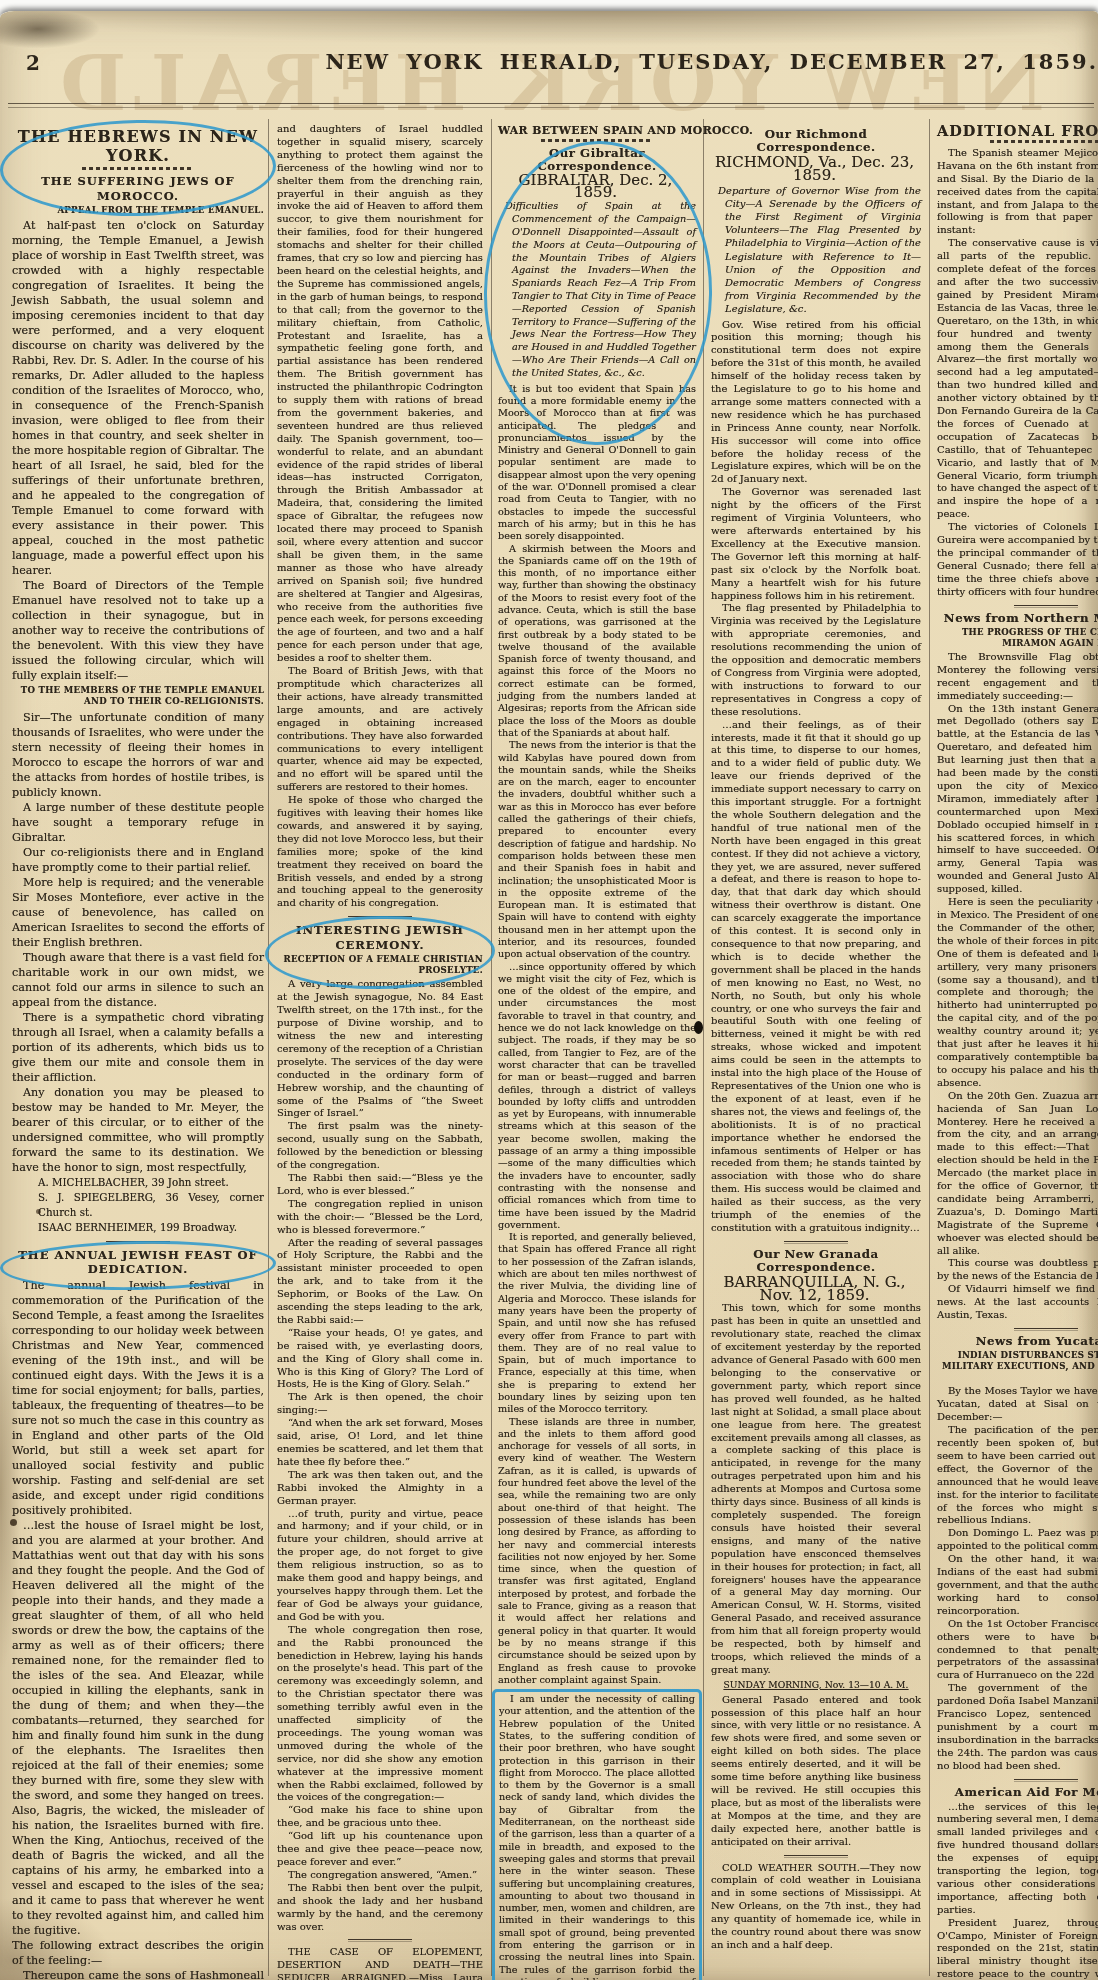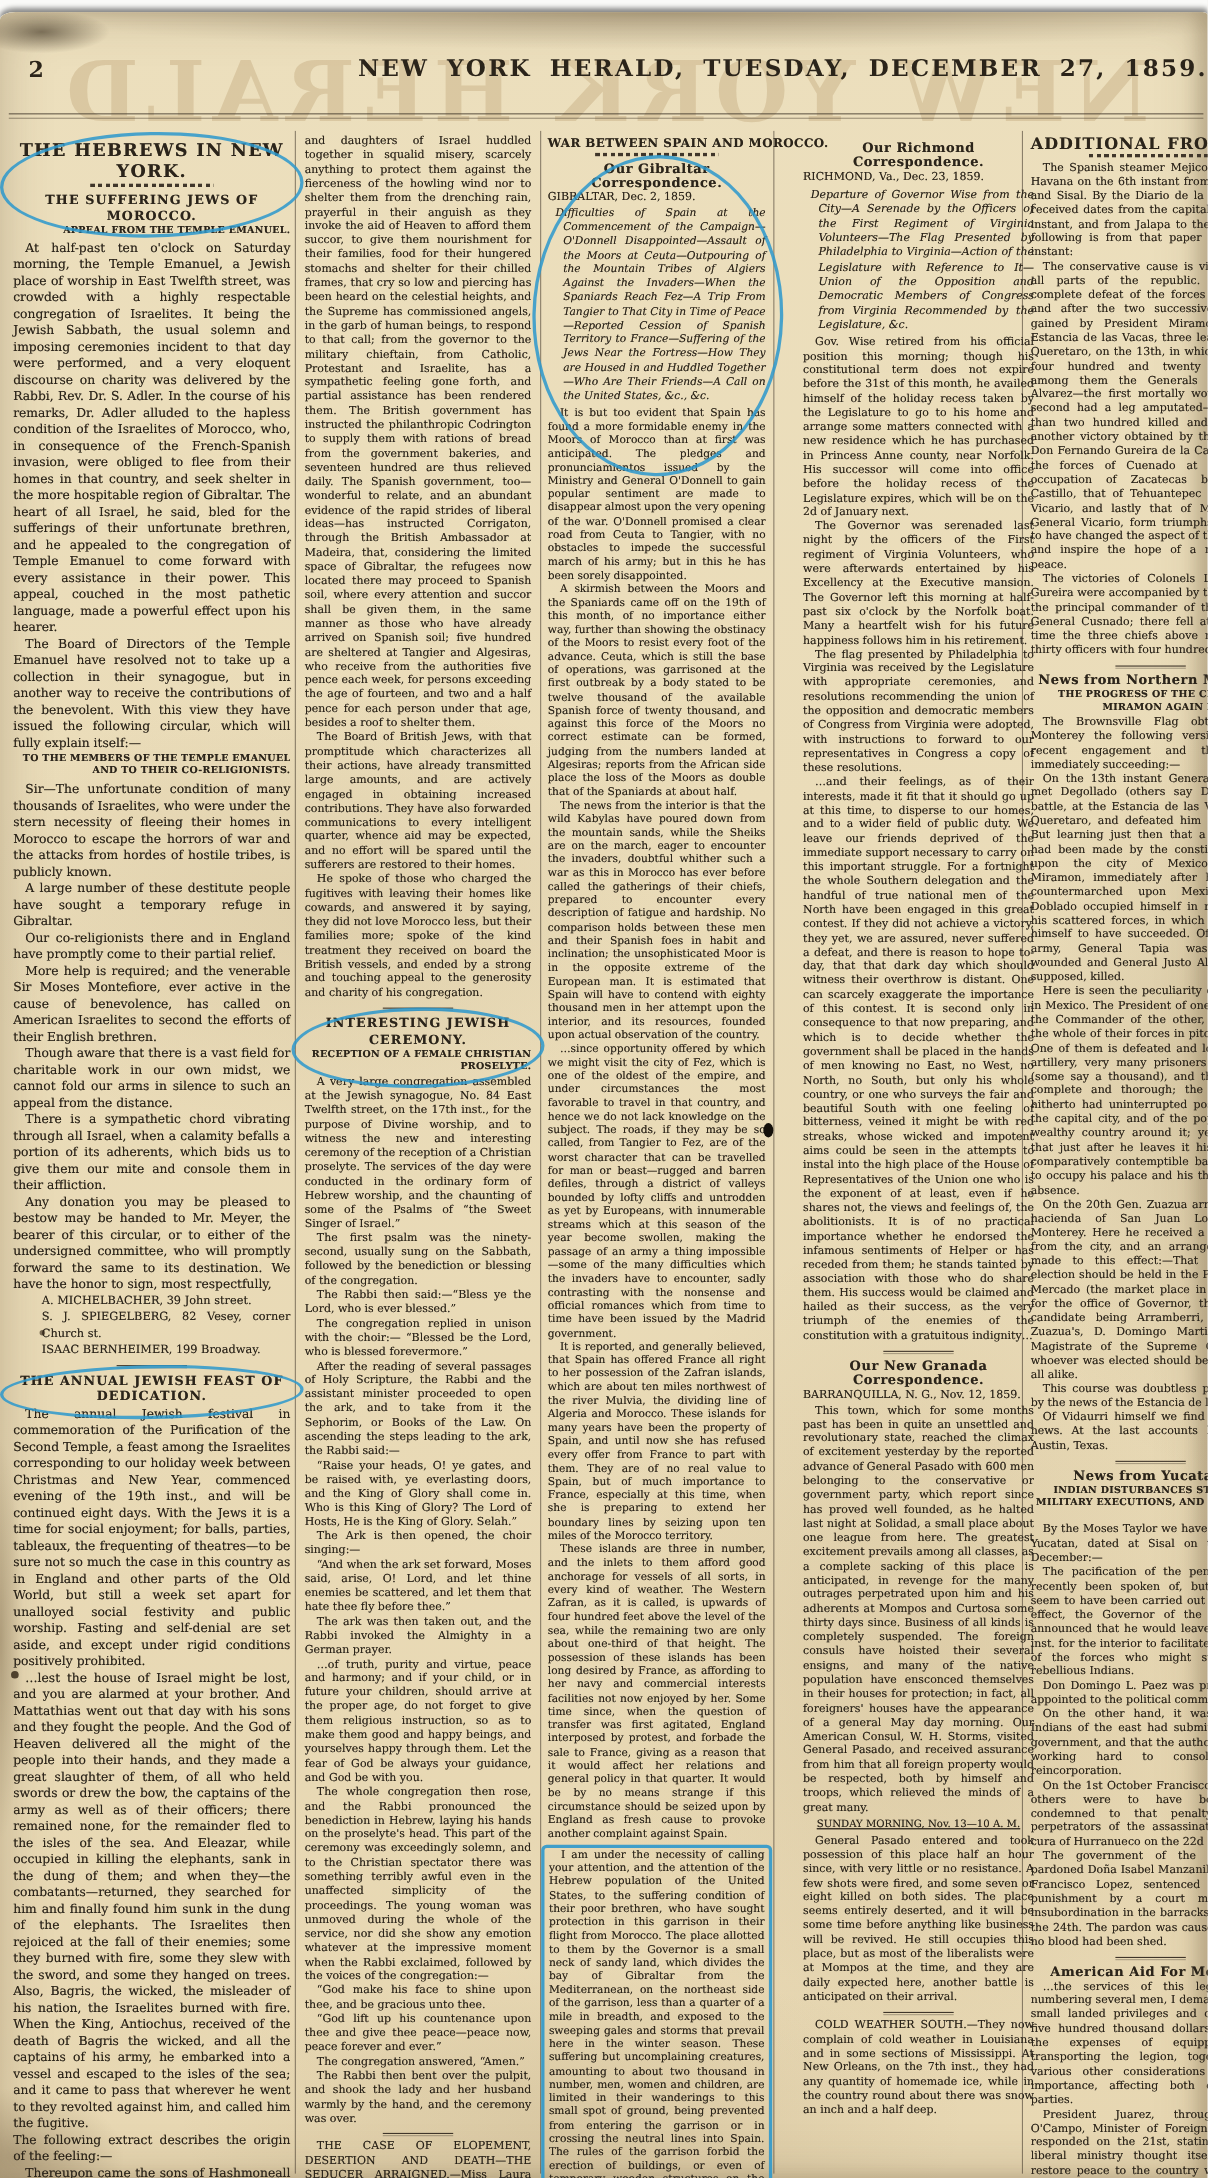--- a/index.html
+++ b/index.html
@@ -30,21 +30,21 @@
   .col{position:absolute;top:112px;bottom:4px;z-index:3;text-align:justify;
     font-size:10px;line-height:12.9px;text-shadow:0 0 .4px rgba(43,36,26,.55);}
   .colwide{font-size:11.2px;line-height:15px;}
   .coltight{font-size:9.7px;line-height:12.3px;}
   .h1{font-size:16px;font-weight:bold;text-align:center;letter-spacing:1.2px;margin:4px 0 1px;line-height:1.2;}
   .h1s{font-size:10.8px;font-weight:bold;text-align:center;letter-spacing:.4px;margin:2px 0 1px;white-space:nowrap;}
   .big5{font-size:14.5px;letter-spacing:1px;}
   .h2{font-size:11.5px;font-weight:bold;text-align:center;letter-spacing:1px;margin:4px 0 2px;line-height:1.25;}
   .h2b{font-size:11.8px;font-weight:bold;text-align:center;letter-spacing:.5px;margin:5px 0 2px;}
   .h3{font-size:8.6px;font-weight:bold;text-align:right;letter-spacing:.3px;margin:2px 0 2px;line-height:1.3;}
-  .date{text-align:left;font-size:10px;margin:1px 3px 1px 0;}
+  .date{text-align:center;font-size:15px;margin:1px 3px 1px 0;}
   .cdate{text-align:center;font-size:9.2px;margin:2px 0;text-decoration:underline;}
   .sum{font-style:italic;margin:2px 0 3px;padding-left:14px;text-indent:-7px;line-height:1.32;}
   .p{text-indent:11px;margin:0;}
   .pn{margin:0;}
   .sig{font-size:.92em;padding-left:26px;}
   .rule{width:64px;height:1px;background:#40362a;margin:6px auto;box-shadow:0 2px 0 rgba(64,54,42,.35);}
   .wavy{width:112px;height:3px;margin:2px auto 4px;
     background:repeating-linear-gradient(90deg,#40362a 0 4px,transparent 4px 7px);}
   .circ{position:relative;}
   .ellipse{position:absolute;pointer-events:none;border:3px solid rgba(44,152,204,.85);border-radius:50%;z-index:5;}
@@ -82,21 +82,21 @@
         <div class="p">The Board of Directors of the Temple Emanuel have resolved not to take up a collection in their synagogue, but in another way to receive the contributions of the benevolent. With this view they have issued the following circular, which will fully explain itself:—</div>
         <div class="h3">TO THE MEMBERS OF THE TEMPLE EMANUEL AND TO THEIR CO-RELIGIONISTS.</div>
         <div class="p">Sir—The unfortunate condition of many thousands of Israelites, who were under the stern necessity of fleeing their homes in Morocco to escape the horrors of war and the attacks from hordes of hostile tribes, is publicly known.</div>
         <div class="p">A large number of these destitute people have sought a temporary refuge in Gibraltar.</div>
         <div class="p">Our co-religionists there and in England have promptly come to their partial relief.</div>
         <div class="p">More help is required; and the venerable Sir Moses Montefiore, ever active in the cause of benevolence, has called on American Israelites to second the efforts of their English brethren.</div>
         <div class="p">Though aware that there is a vast field for charitable work in our own midst, we cannot fold our arms in silence to such an appeal from the distance.</div>
         <div class="p">There is a sympathetic chord vibrating through all Israel, when a calamity befalls a portion of its adherents, which bids us to give them our mite and console them in their affliction.</div>
         <div class="p">Any donation you may be pleased to bestow may be handed to Mr. Meyer, the bearer of this circular, or to either of the undersigned committee, who will promptly forward the same to its destination. We have the honor to sign, most respectfully,</div>
         <div class="sig">A. MICHELBACHER, 39 John street.</div>
-        <div class="sig">S. J. SPIEGELBERG, 82 Vesey, corner Church st.</div>
+        <div class="sig">S. J. SPIEGELBERG, 36 Vesey, corner Church st.</div>
         <div class="sig">ISAAC BERNHEIMER, 199 Broadway.</div>
         <div class="rule"></div>
         <div class="circ e-head">
           <div class="h2">THE ANNUAL JEWISH FEAST OF DEDICATION.</div>
           <div class="ellipse"></div>
         </div>
         <div class="p">The annual Jewish festival in commemoration of the Purification of the Second Temple, a feast among the Israelites corresponding to our holiday week between Christmas and New Year, commenced evening of the 19th inst., and will be continued eight days. With the Jews it is a time for social enjoyment; for balls, parties, tableaux, the frequenting of theatres—to be sure not so much the case in this country as in England and other parts of the Old World, but still a week set apart for unalloyed social festivity and public worship. Fasting and self-denial are set aside, and except under rigid conditions positively prohibited.</div>
         <div class="p">…lest the house of Israel might be lost, and you are alarmed at your brother. And Mattathias went out that day with his sons and they fought the people. And the God of Heaven delivered all the might of the people into their hands, and they made a great slaughter of them, of all who held swords or drew the bow, the captains of the army as well as of their officers; there remained none, for the remainder fled to the isles of the sea. And Eleazar, while occupied in killing the elephants, sank in the dung of them; and when they—the combatants—returned, they searched for him and finally found him sunk in the dung of the elephants. The Israelites then rejoiced at the fall of their enemies; some they burned with fire, some they slew with the sword, and some they hanged on trees. Also, Bagris, the wicked, the misleader of his nation, the Israelites burned with fire. When the King, Antiochus, received of the death of Bagris the wicked, and all the captains of his army, he embarked into a vessel and escaped to the isles of the sea; and it came to pass that wherever he went to they revolted against him, and called him the fugitive.</div>
         <div class="pn">The following extract describes the origin of the feeling:—</div>
         <div class="p">Thereupon came the sons of Hashmoneall (Maccabee) into the sanctuary and rebuilt the gates, repaired the breaches, and cleansed the hall of the dead and the pollution. They then sought after pure olive oil to light the lamp, and they found but one bottle, sealed with the seal of the grand priest, which they knew to be pure and sufficient to light for one day only. However, the God that dwelleth in Heaven gave his blessing therein, and it lasted to light for eight days. Therefore the sons of Hashmoneall, in conjunction with the Israelites, took it upon themselves in ordaining a statute to observe these eight days as days of feasting and joy, similar to the festivals prescribed in the books of law.</div>
@@ -141,21 +141,21 @@
         <div class="p">It is but too evident that Spain has found a more formidable enemy in the Moors of Morocco than at first was anticipated. The pledges and pronunciamientos issued by the Ministry and General O'Donnell to gain popular sentiment are made to disappear almost upon the very opening of the war. O'Donnell promised a clear road from Ceuta to Tangier, with no obstacles to impede the successful march of his army; but in this he has been sorely disappointed.</div>
         <div class="p">A skirmish between the Moors and the Spaniards came off on the 19th of this month, of no importance either way, further than showing the obstinacy of the Moors to resist every foot of the advance. Ceuta, which is still the base of operations, was garrisoned at the first outbreak by a body stated to be twelve thousand of the available Spanish force of twenty thousand, and against this force of the Moors no correct estimate can be formed, judging from the numbers landed at Algesiras; reports from the African side place the loss of the Moors as double that of the Spaniards at about half.</div>
         <div class="p">The news from the interior is that the wild Kabylas have poured down from the mountain sands, while the Sheiks are on the march, eager to encounter the invaders, doubtful whither such a war as this in Morocco has ever before called the gatherings of their chiefs, prepared to encounter every description of fatigue and hardship. No comparison holds between these men and their Spanish foes in habit and inclination; the unsophisticated Moor is in the opposite extreme of the European man. It is estimated that Spain will have to contend with eighty thousand men in her attempt upon the interior, and its resources, founded upon actual observation of the country.</div>
         <div class="p">…since opportunity offered by which we might visit the city of Fez, which is one of the oldest of the empire, and under circumstances the most favorable to travel in that country, and hence we do not lack knowledge on the subject. The roads, if they may be so called, from Tangier to Fez, are of the worst character that can be travelled for man or beast—rugged and barren defiles, through a district of valleys bounded by lofty cliffs and untrodden as yet by Europeans, with innumerable streams which at this season of the year become swollen, making the passage of an army a thing impossible—some of the many difficulties which the invaders have to encounter, sadly contrasting with the nonsense and official romances which from time to time have been issued by the Madrid government.</div>
         <div class="p">It is reported, and generally believed, that Spain has offered France all right to her possession of the Zafran islands, which are about ten miles northwest of the river Mulvia, the dividing line of Algeria and Morocco. These islands for many years have been the property of Spain, and until now she has refused every offer from France to part with them. They are of no real value to Spain, but of much importance to France, especially at this time, when she is preparing to extend her boundary lines by seizing upon ten miles of the Morocco territory.</div>
         <div class="p">These islands are three in number, and the inlets to them afford good anchorage for vessels of all sorts, in every kind of weather. The Western Zafran, as it is called, is upwards of four hundred feet above the level of the sea, while the remaining two are only about one-third of that height. The possession of these islands has been long desired by France, as affording to her navy and commercial interests facilities not now enjoyed by her. Some time since, when the question of transfer was first agitated, England interposed by protest, and forbade the sale to France, giving as a reason that it would affect her relations and general policy in that quarter. It would be by no means strange if this circumstance should be seized upon by England as fresh cause to provoke another complaint against Spain.</div>
         <div class="box-annot">
           <div class="p">I am under the necessity of calling your attention, and the attention of the Hebrew population of the United States, to the suffering condition of their poor brethren, who have sought protection in this garrison in their flight from Morocco. The place allotted to them by the Governor is a small neck of sandy land, which divides the bay of Gibraltar from the Mediterranean, on the northeast side of the garrison, less than a quarter of a mile in breadth, and exposed to the sweeping gales and storms that prevail here in the winter season. These suffering but uncomplaining creatures, amounting to about two thousand in number, men, women and children, are limited in their wanderings to this small spot of ground, being prevented from entering the garrison or in crossing the neutral lines into Spain. The rules of the garrison forbid the erection of buildings, or even of temporary wooden structures on the neutral grounds. The Governor, however, has generously furnished them with tents, which at best afford but poor protection against the severity of the weather. They are huddled together indiscriminately, and are compelled to make the most out of their insufficient and truly wretched accommodations. The only covering of the men consists of a thin muslin shirt and drawers coming down to the knees, while the legs and feet are wholly naked and unprotected. The more fortunate have a woollen jelbolah, which is used as an outside garment, and shoes. The covering of the women is equally scant and insufficient; but yet, as I have already stated, they bear up under all their afflictions without a murmur or word of complaint. Those who have the means supply themselves with fish and vegetables brought to them by Spanish fishermen, while the more destitute are dependent upon the charity of friends and strangers.</div>
         </div>
       </div>
-    <div id="col4" class="col" style="left:730px;width:210px">
+    <div id="col4" class="col" style="left:711px;width:210px">
         <div class="h2b">Our Richmond Correspondence.</div>
         <div class="date">RICHMOND, Va., Dec. 23, 1859.</div>
         <div class="sum">Departure of Governor Wise from the City—A Serenade by the Officers of the First Regiment of Virginia Volunteers—The Flag Presented by Philadelphia to Virginia—Action of the Legislature with Reference to It—Union of the Opposition and Democratic Members of Congress from Virginia Recommended by the Legislature, &amp;c.</div>
         <div class="p">Gov. Wise retired from his official position this morning; though his constitutional term does not expire before the 31st of this month, he availed himself of the holiday recess taken by the Legislature to go to his home and arrange some matters connected with a new residence which he has purchased in Princess Anne county, near Norfolk. His successor will come into office before the holiday recess of the Legislature expires, which will be on the 2d of January next.</div>
         <div class="p">The Governor was serenaded last night by the officers of the First regiment of Virginia Volunteers, who were afterwards entertained by his Excellency at the Executive mansion. The Governor left this morning at half-past six o'clock by the Norfolk boat. Many a heartfelt wish for his future happiness follows him in his retirement.</div>
         <div class="p">The flag presented by Philadelphia to Virginia was received by the Legislature with appropriate ceremonies, and resolutions recommending the union of the opposition and democratic members of Congress from Virginia were adopted, with instructions to forward to our representatives in Congress a copy of these resolutions.</div>
         <div class="p">…and their feelings, as of their interests, made it fit that it should go up at this time, to disperse to our homes, and to a wider field of public duty. We leave our friends deprived of the immediate support necessary to carry on this important struggle. For a fortnight the whole Southern delegation and the handful of true national men of the North have been engaged in this great contest. If they did not achieve a victory, they yet, we are assured, never suffered a defeat, and there is reason to hope to-day, that that dark day which should witness their overthrow is distant. One can scarcely exaggerate the importance of this contest. It is second only in consequence to that now preparing, and which is to decide whether the government shall be placed in the hands of men knowing no East, no West, no North, no South, but only his whole country, or one who surveys the fair and beautiful South with one feeling of bitterness, veined it might be with red streaks, whose wicked and impotent aims could be seen in the attempts to instal into the high place of the House of Representatives of the Union one who is the exponent of at least, even if he shares not, the views and feelings of, the abolitionists. It is of no practical importance whether he endorsed the infamous sentiments of Helper or has receded from them; he stands tainted by association with those who do share them. His success would be claimed and hailed as their success, as the very triumph of the enemies of the constitution with a gratuitous indignity…</div>
         <div class="rule"></div>
         <div class="h2b">Our New Granada Correspondence.</div>
         <div class="date">BARRANQUILLA, N. G., Nov. 12, 1859.</div>

